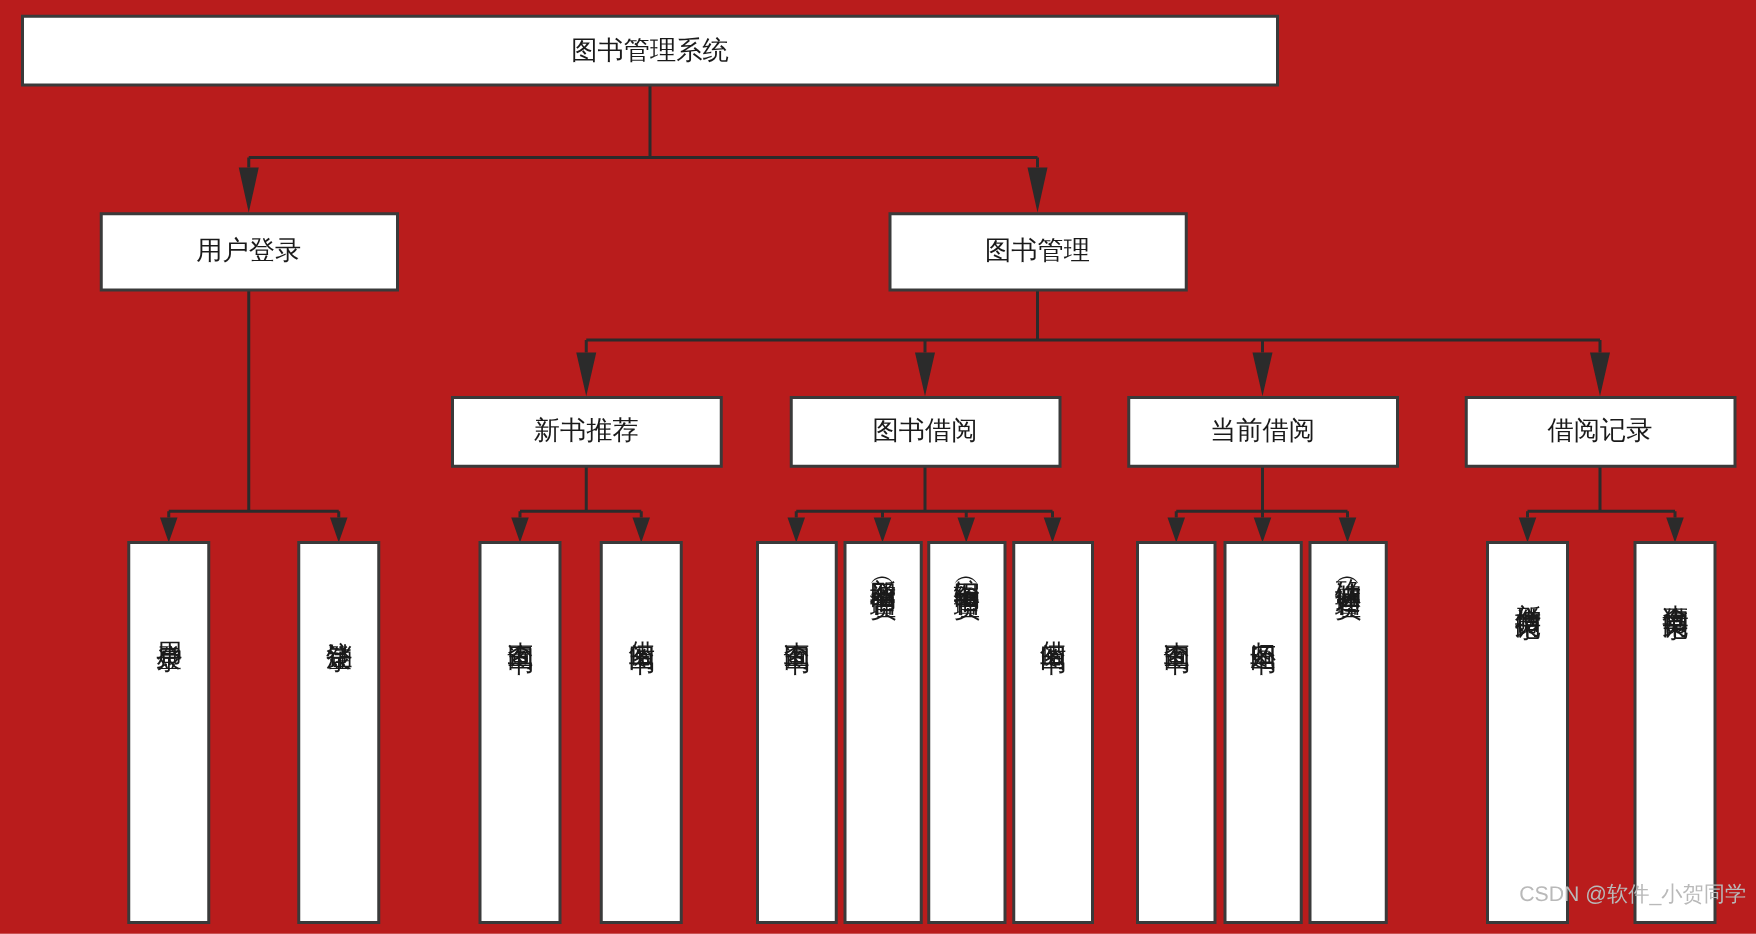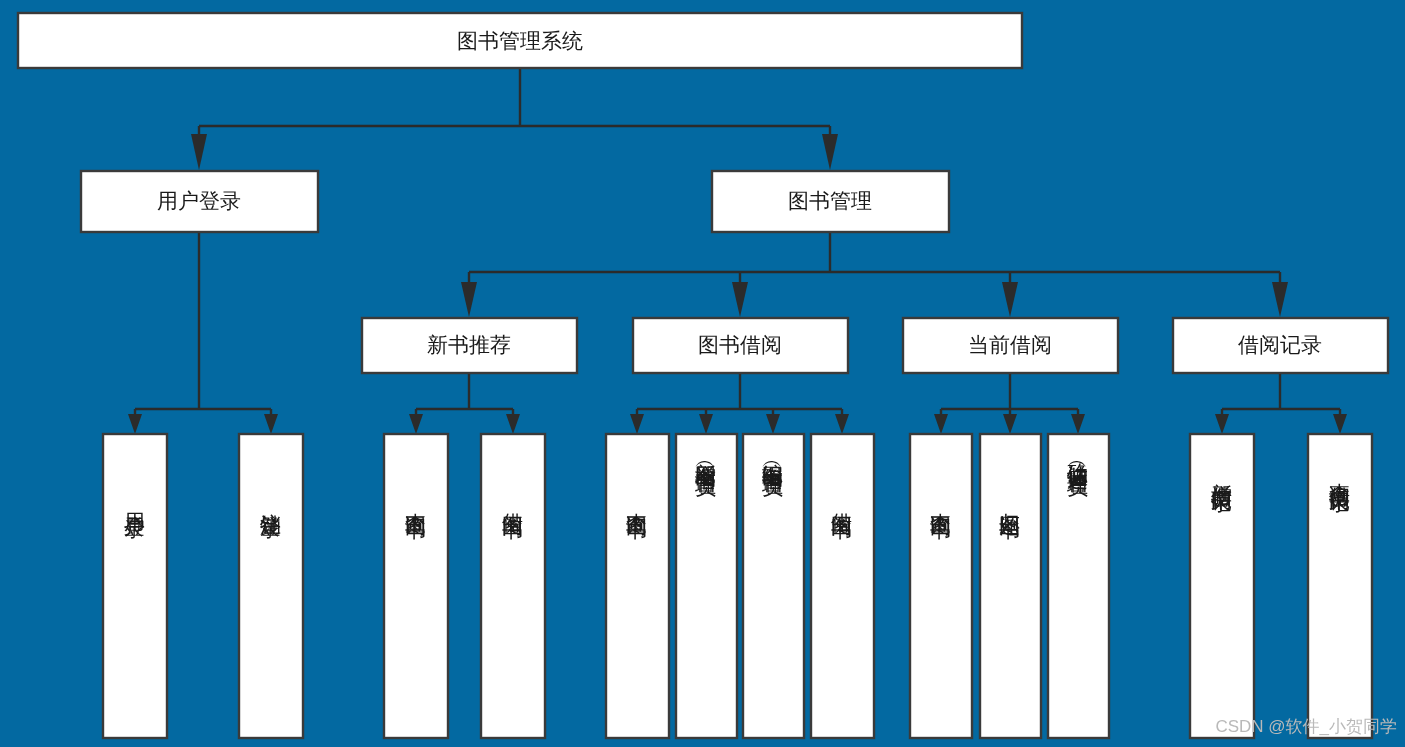--- a/index.html
+++ b/index.html
@@ -10,21 +10,21 @@
   body {
     width: 1405px;
     height: 747px;
     font-family: "Liberation Sans", "DejaVu Sans", sans-serif;
     overflow: hidden;
   }
   #diagram-root {
     position: relative;
     width: 1405px;
     height: 747px;
-    background: #0369a1;
+    background: #b91c1c;
   }
   svg#tree-svg {
     position: absolute;
     left: 0;
     top: 0;
     width: 1405px;
     height: 747px;
     display: block;
   }
   .node-box {
@@ -54,21 +54,21 @@
     font-size: 21px;
     fill: #1a1a1a;
     writing-mode: vertical-rl;
     text-orientation: upright;
     glyph-orientation-vertical: 0;
     letter-spacing: 2px;
   }
   .watermark {
     position: absolute;
     right: 8px;
-    bottom: 9px;
+    bottom: 20px;
     font-family: "Liberation Sans", "DejaVu Sans", sans-serif;
     font-size: 17px;
     color: #b9b9b9;
     white-space: nowrap;
     user-select: none;
   }
 </style>
 </head>
 <body>
 

